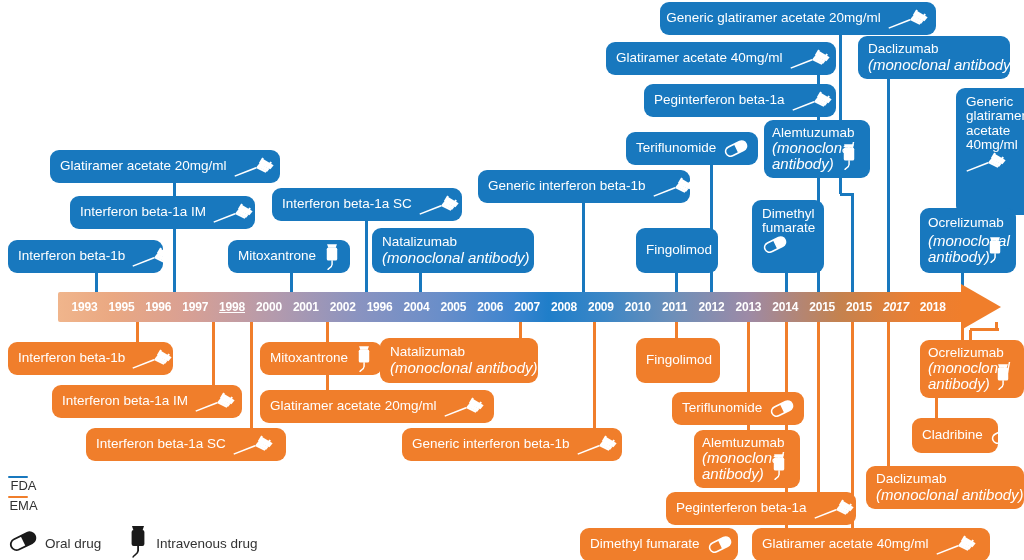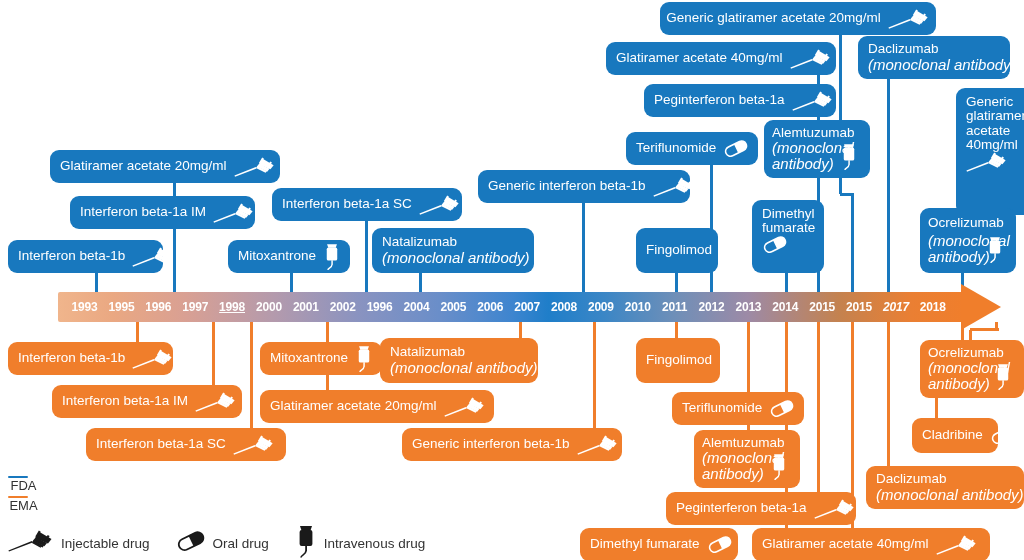--- a/index.html
+++ b/index.html
@@ -626,36 +626,20 @@
     </div>
     <div class="lg-row">
       <span class="sw" style="background:#F07E2B"></span>
       <span class="lg-lbl">EMA</span>
     </div>
   </div>
 
   <div class="types">
     <div class="type-item">
       <span class="gl">
-        <svg width="46" height="22" viewBox="0 0 46 22">
-          <g fill="#1a1a1a">
-            <path d="M31.5 2.0 L43.5 9.0 L40.0 13.6 L27.0 8.2 Z"></path>
-            <path d="M27.6 7.4 L39.0 13.0 L36.4 16.2 L25.0 10.4 Z"></path>
-            <path d="M25.6 10.0 L36.0 15.6 L34.6 17.4 L24.0 12.2 Z"></path>
-            <path d="M24.8 11.6 L33.4 16.6 L32.6 17.7 L24.0 13.0 Z"></path>
-            <rect x="29.0" y="0.6" width="2.2" height="7.0" transform="rotate(31 30 4)"></rect>
-            <rect x="37.6" y="5.0" width="2.2" height="7.6" transform="rotate(31 38.7 8.8)"></rect>
-            <path d="M24.6 12.6 L1.0 21.6 L0.4 20.4 L23.8 11.0 Z"></path>
-          </g>
-        </svg>
-      </span>
-      <span class="type-lbl">Injectable drug</span>
-    </div>
-    <div class="type-item">
-      <span class="gl">
         <svg width="30" height="20" viewBox="0 0 30 20">
           <g transform="rotate(-26 15 10)">
             <rect x="2" y="4.5" width="26" height="11.4" rx="5.7" fill="none" stroke="#1a1a1a" stroke-width="1.8"></rect>
             <path d="M15 4.5 H22.3 A5.7 5.7 0 0 1 22.3 15.9 H15 Z" fill="#1a1a1a"></path>
           </g>
         </svg>
       </span>
       <span class="type-lbl">Oral drug</span>
     </div>
     <div class="type-item">

